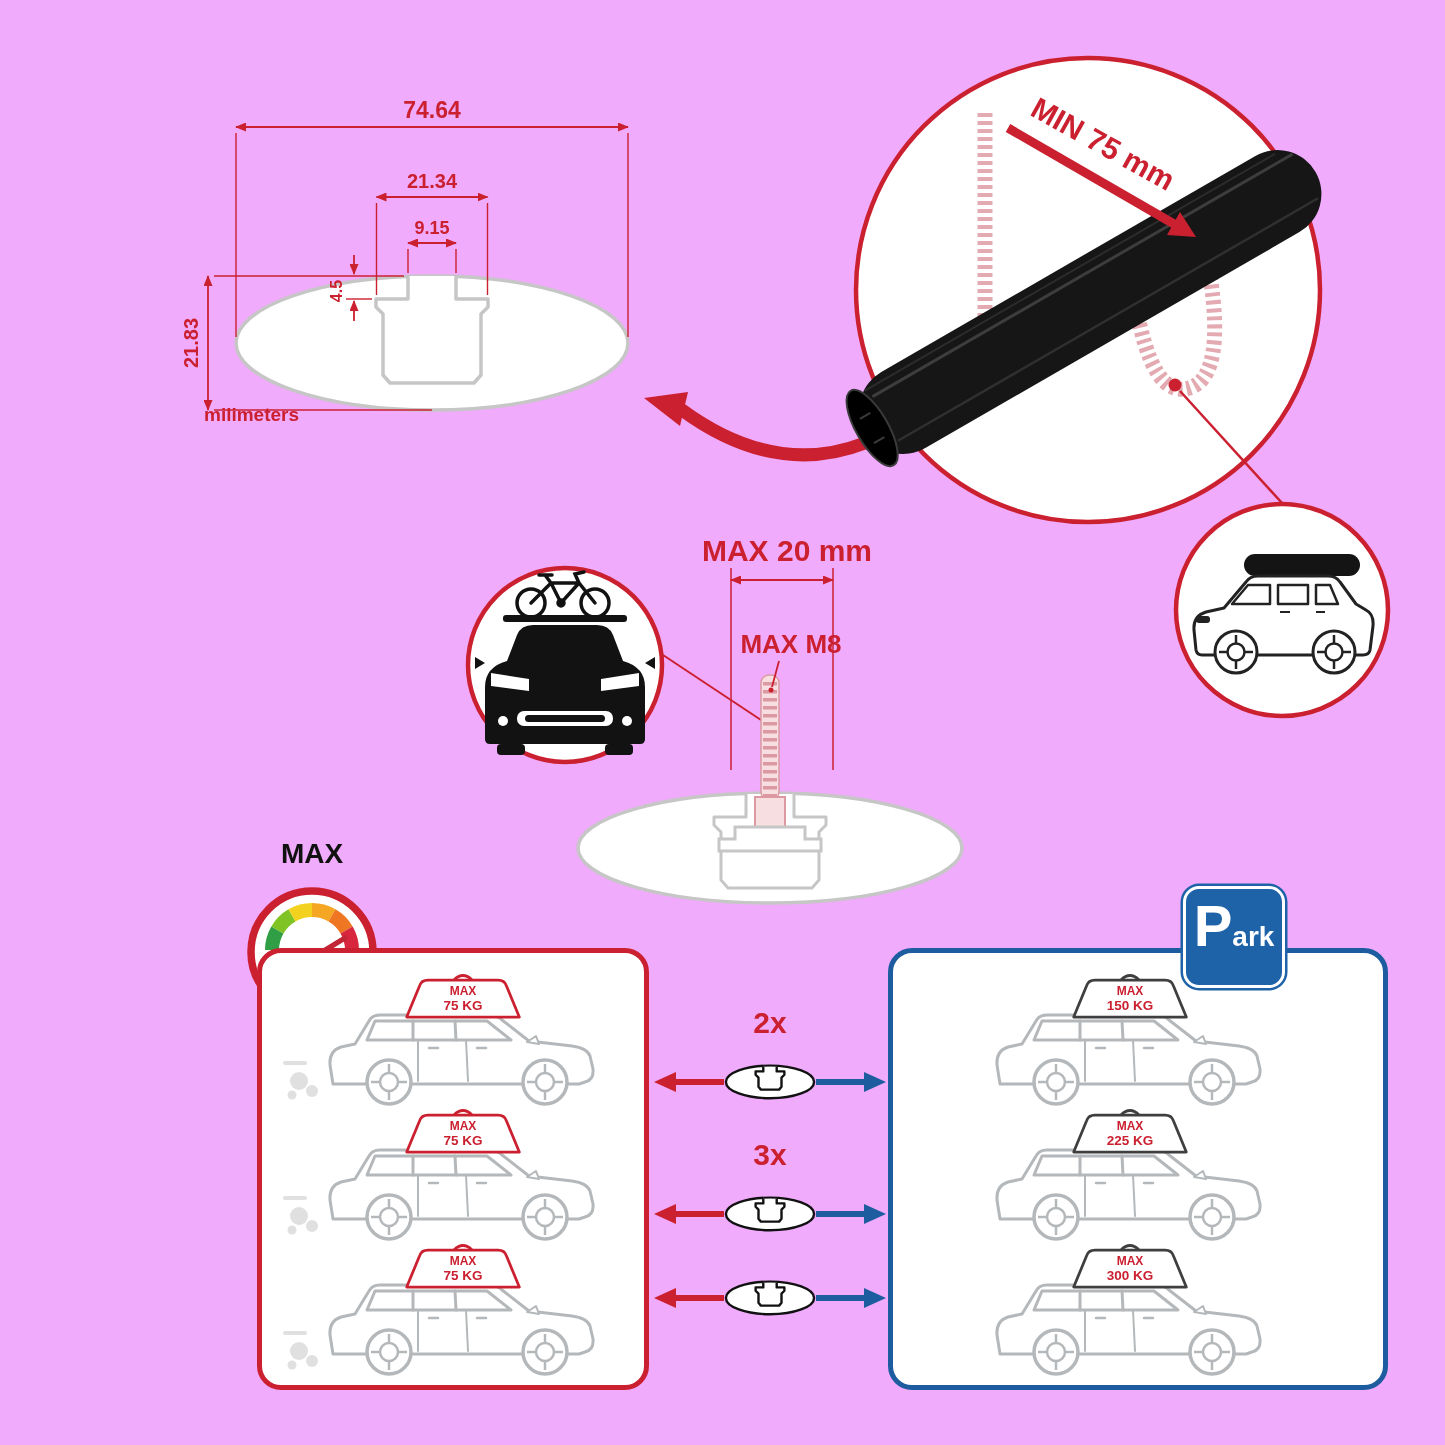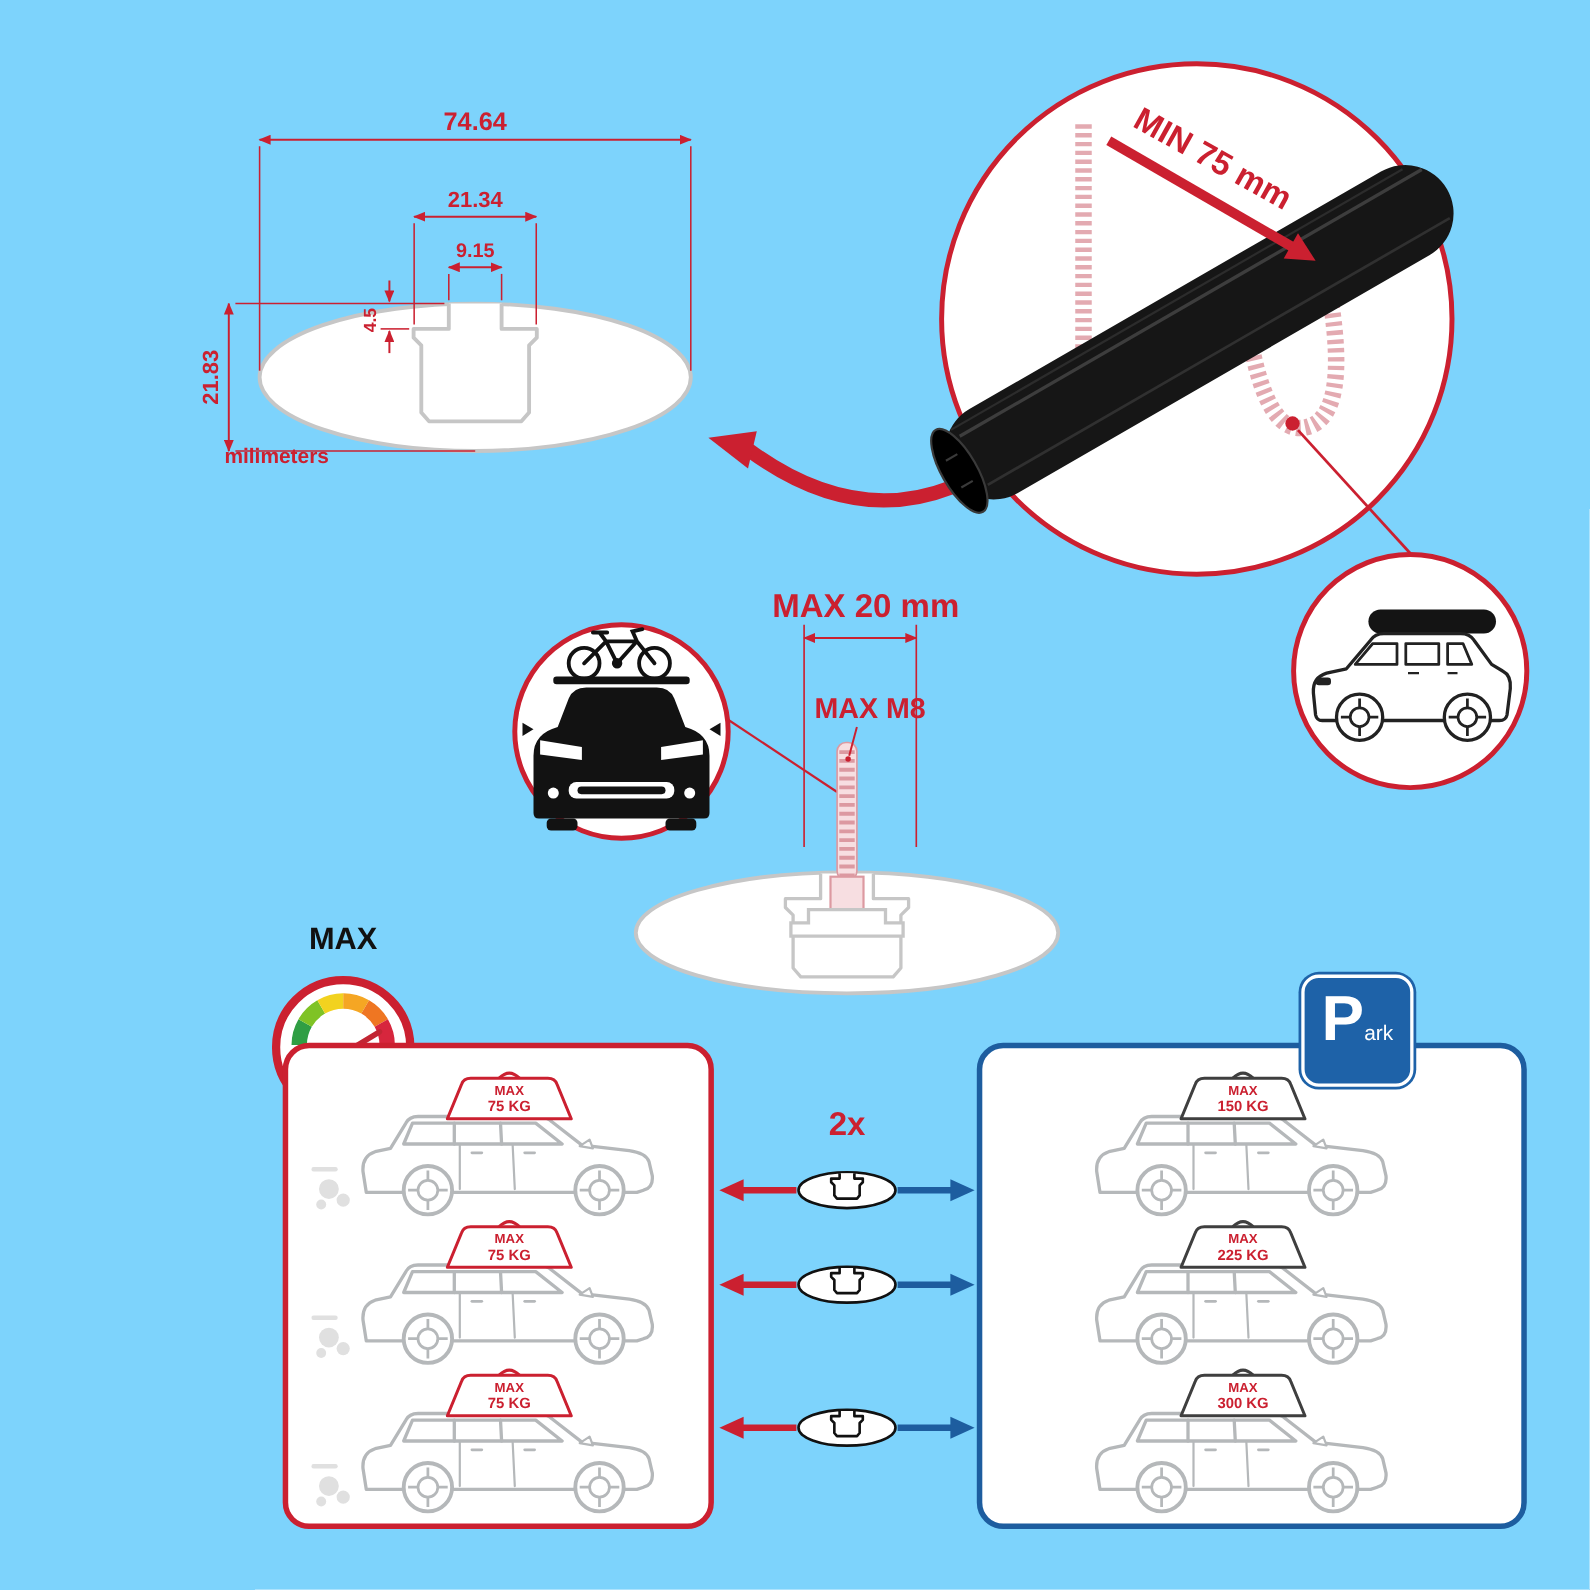--- a/index.html
+++ b/index.html
@@ -1,31 +1,31 @@
 <!DOCTYPE html>
 <html><head>
 <meta charset="utf-8">
 <style>
   *{margin:0;padding:0;box-sizing:border-box}
   body{background:#fff;font-family:"Liberation Sans",sans-serif}
-  #canvas{position:relative;width:1445px;height:1445px;background:#7dd3fc;overflow:hidden}
+  #canvas{position:relative;width:1445px;height:1445px;background:#f0abfc;overflow:hidden}
   .abs{position:absolute}
   svg text{font-family:"Liberation Sans",sans-serif}
   .dim-num{fill:#cb2030;font-weight:bold;text-anchor:middle}
   .red-label{fill:#cb2030;font-weight:bold;text-anchor:middle}
   .bag-line1{font-size:12px;font-weight:bold;fill:#cb2030;text-anchor:middle}
   .bag-line2{font-size:13.5px;font-weight:bold;fill:#cb2030;text-anchor:middle}
   .panel{position:absolute;background:#fff;border-radius:24px}
   .panel.red{border:5px solid #cb2030}
   .panel.blue{border:5px solid #1d5d9f}
   #p-sign{left:1183px;top:886px;width:102px;height:102px;background:#1e62a8;border-radius:16px;
           border:3px solid #fff;box-shadow:0 0 0 2.5px #1e62a8;color:#fff;display:flex;
           align-items:baseline;justify-content:center;padding-top:8px}
   #p-sign .big{font-size:58px;font-weight:bold;line-height:1}
-  #p-sign .small{font-size:19px;font-weight:normal}
+  #p-sign .small{font-size:28px;font-weight:bold}
   .speed-label{left:262px;top:838px;width:100px;text-align:center;font-size:28px;font-weight:bold;color:#111}
   .speed-unit{left:255px;top:1022px;width:114px;text-align:center;font-size:27px;font-weight:bold;color:#111}
   .mult-row{position:absolute;left:650px;width:240px}
   .mult-label{text-align:center;font-size:30px;font-weight:bold;color:#cb2030;height:46px;line-height:46px}
 </style>
 </head>
 <body>
 
 <div id="canvas">
 
@@ -312,20 +312,21 @@
     <g>
       <line x1="166" y1="36" x2="218" y2="36" stroke="#1d5d9f" stroke-width="6"></line>
       <polygon points="236,36 214,26 214,46" fill="#1d5d9f"></polygon>
     </g>
     <g style="color:#111">
       <use href="#sym-profile-icon" x="72" y="12" width="96" height="46"></use>
     </g>
   </svg>
 </div>
 <div class="mult-row" style="top:1132px">
+  <div class="mult-label">3x</div>
   <svg width="240" height="66" viewBox="0 0 240 66">
     <g>
       <line x1="74" y1="36" x2="22" y2="36" stroke="#cb2030" stroke-width="6"></line>
       <polygon points="4,36 26,26 26,46" fill="#cb2030"></polygon>
     </g>
     <g>
       <line x1="166" y1="36" x2="218" y2="36" stroke="#1d5d9f" stroke-width="6"></line>
       <polygon points="236,36 214,26 214,46" fill="#1d5d9f"></polygon>
     </g>
     <g style="color:#111">

